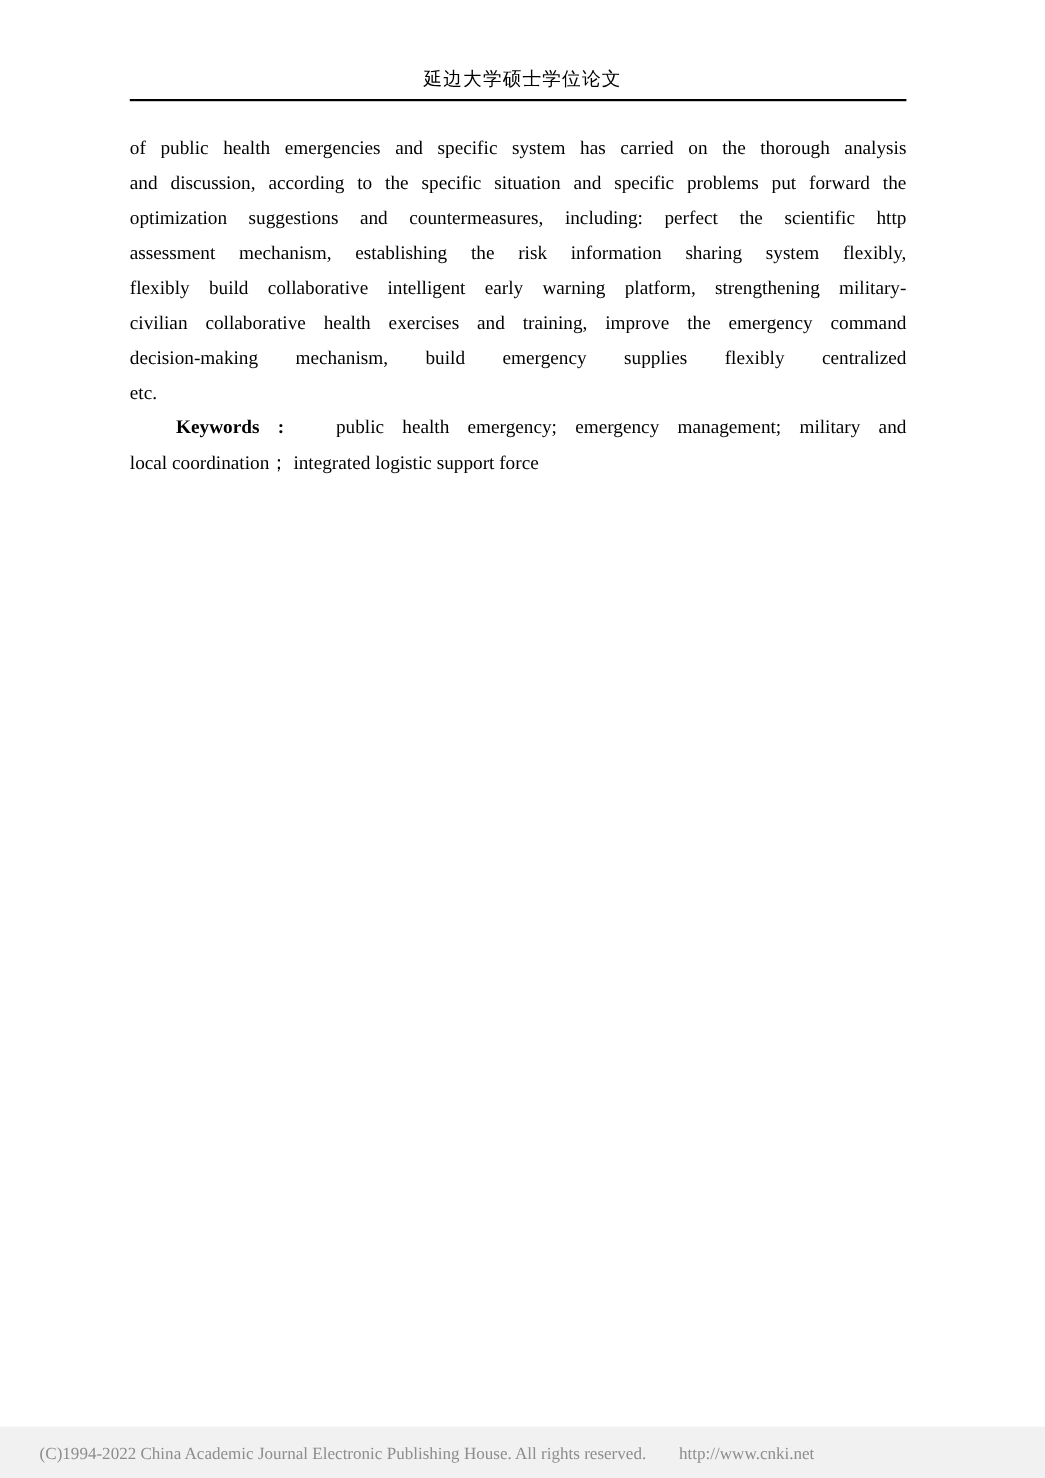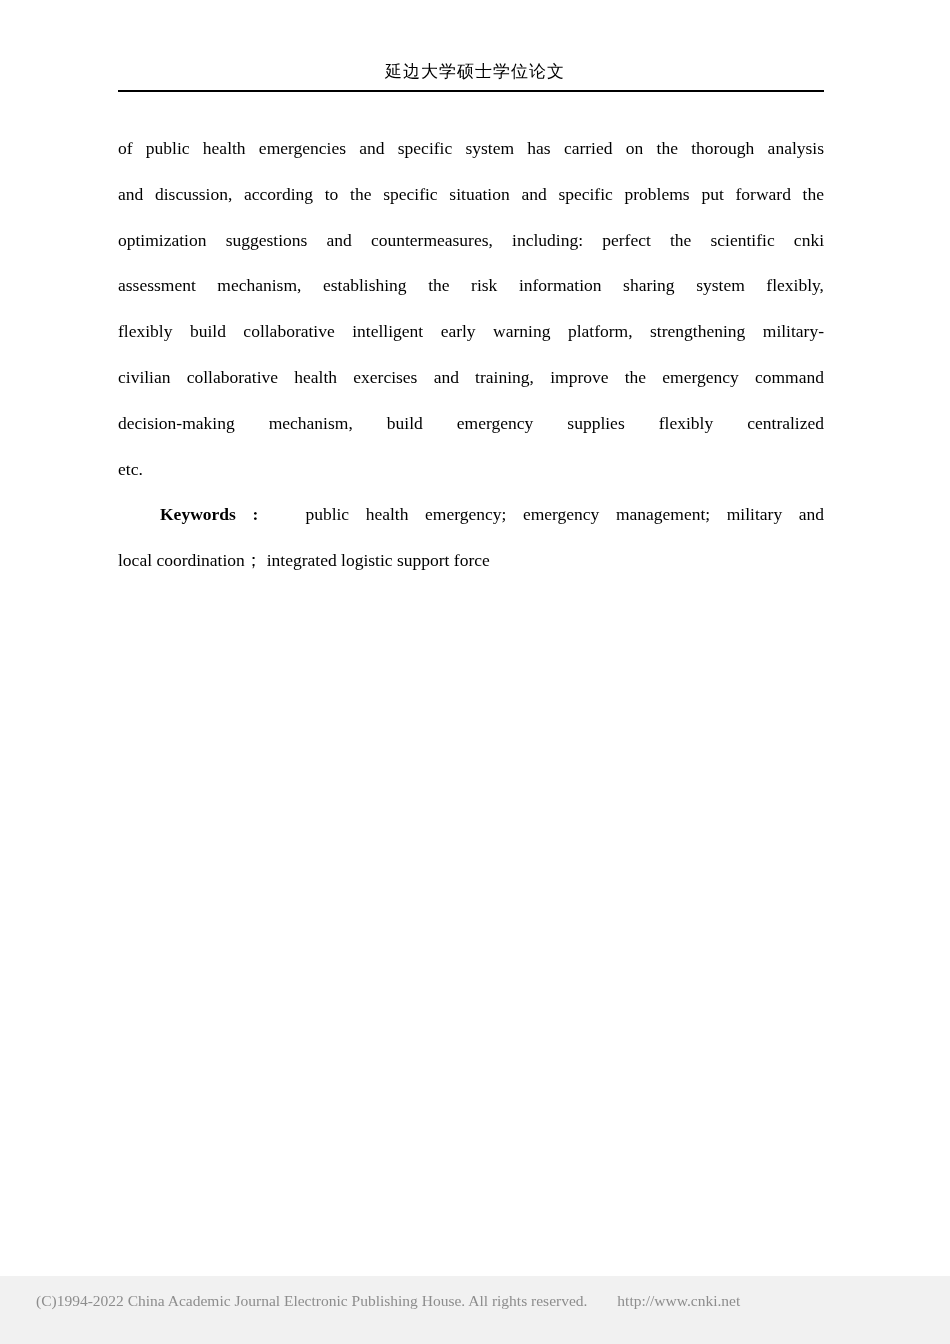--- a/index.html
+++ b/index.html
@@ -36,21 +36,20 @@
     left: 118px;
     width: 706px;
     font-size: 17.5px;
   }
   .line {
     display: block;
     line-height: 31.8px;
     text-align: justify;
     text-align-last: justify;
     white-space: normal;
-    margin-top: 14px;
   }
   .line.last-line {
     text-align-last: left;
   }
   .kw-line1 {
     padding-left: 42px;
   }
   .kw-label {
     font-weight: bold;
   }
@@ -64,21 +63,21 @@
     left: 0;
     right: 0;
     text-align: center;
     font-size: 15px;
   }
   .footer-band {
     position: absolute;
     left: 0;
     right: 0;
     bottom: 0;
-    height: 68px;
+    height: 47px;
     background: #f1f1f1;
   }
   .footer-text {
     position: absolute;
     left: 36px;
     top: 16px;
     font-size: 15.5px;
     color: #8d8d8d;
     white-space: nowrap;
   }
@@ -91,21 +90,21 @@
 
 <div class="page">
 
   <div class="header-title">延边大学硕士学位论文</div>
 
   <div class="header-rule"></div>
 
   <div class="content">
     <div class="line">of public health emergencies and specific system has carried on the thorough analysis</div>
     <div class="line">and discussion, according to the specific situation and specific problems put forward the</div>
-    <div class="line">optimization suggestions and countermeasures, including: perfect the scientific cnki</div>
+    <div class="line">optimization suggestions and countermeasures, including: perfect the scientific http</div>
     <div class="line">assessment mechanism, establishing the risk information sharing system flexibly,</div>
     <div class="line">flexibly build collaborative intelligent early warning platform, strengthening military-</div>
     <div class="line">civilian collaborative health exercises and training, improve the emergency command</div>
     <div class="line">decision-making mechanism, build emergency supplies flexibly centralized</div>
     <div class="line last-line">etc.</div>
 
     <div class="line kw-line1">
       <span class="kw-label">Keywords :</span>
       <span class="kw-gap"></span>
       <span>public health emergency; emergency management; military and</span>

